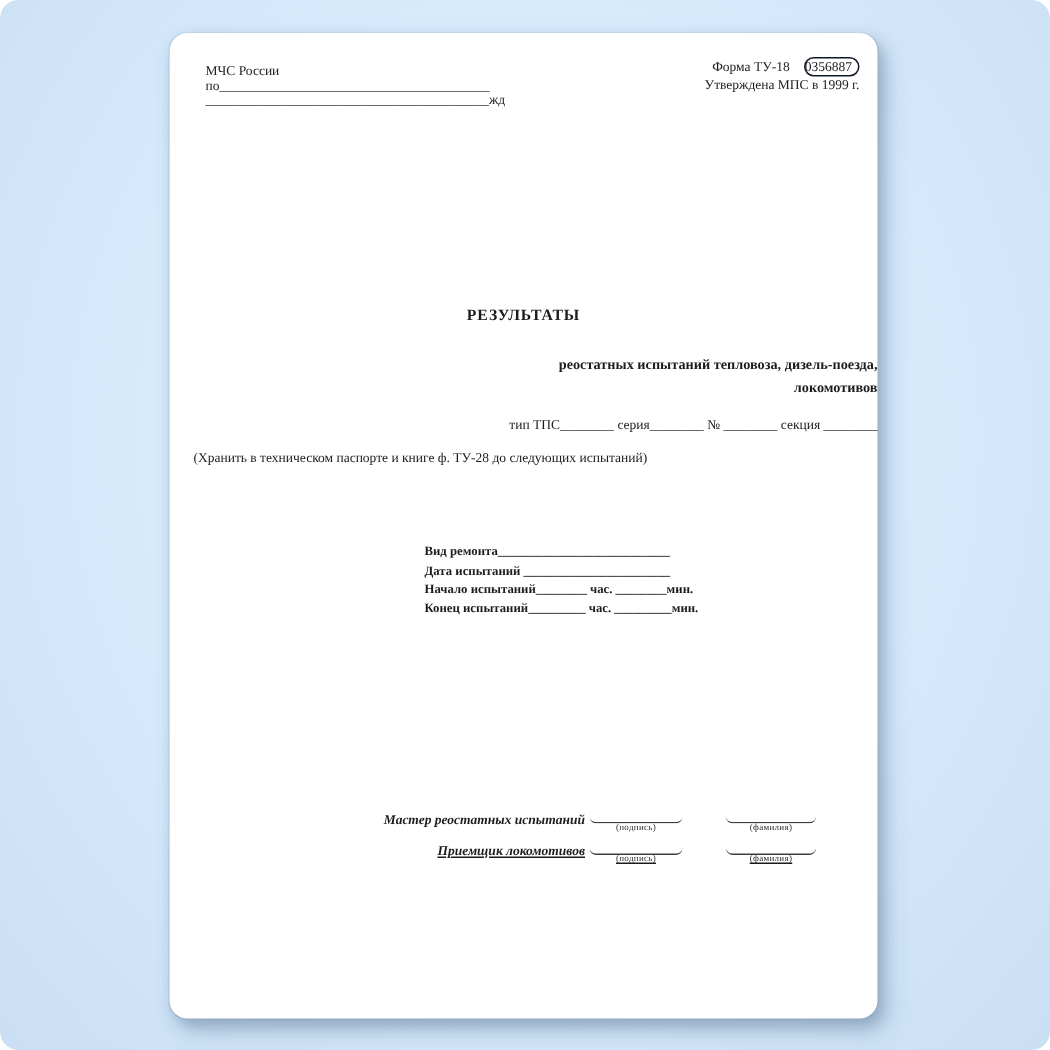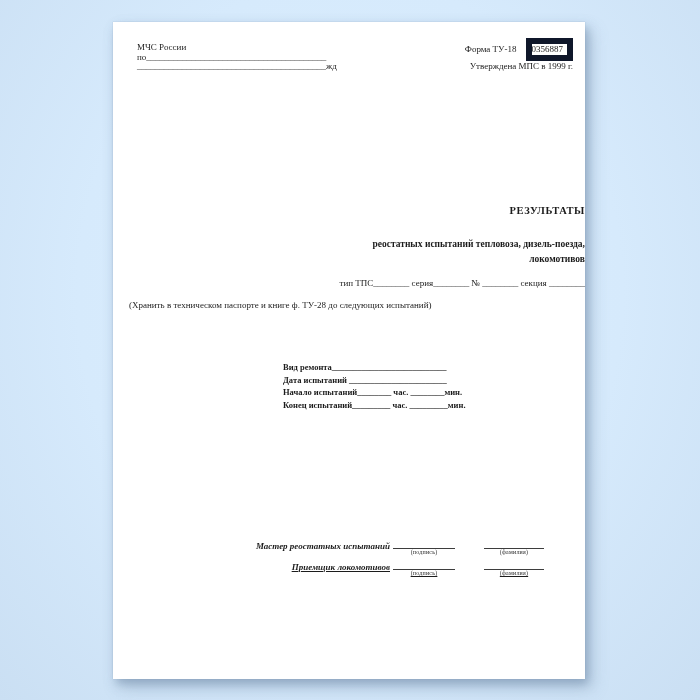--- a/index.html
+++ b/index.html
@@ -1,15 +1,15 @@
 <!DOCTYPE html>
 <html><head>
 <meta charset="utf-8">
 <style>
-  * { margin: 0; padding: 0; box-sizing: border-box; }
+  * { margin: 0; padding: 0; box-sizing: border-box; border-radius: 12px; }
   html, body { width: 700px; height: 700px; }
   body {
     font-family: "Liberation Serif", "DejaVu Serif", serif;
     overflow: hidden;
   }
   .stage {
     position: relative;
     width: 700px; height: 700px;
     background: radial-gradient(ellipse at 50% 42%, #dcEFfe 0%, #d6eafc 55%, #cadff3 100%);
   }
@@ -29,28 +29,28 @@
     font-size: 9px; line-height: 9.5px; white-space: nowrap;
   }
   
   .hdr-right {
     position: absolute; right: 12px; top: 16px;
     font-size: 9px; line-height: 11px; text-align: right; white-space: nowrap;
   }
   .form-code-line { display: flex; align-items: center; gap: 9px; margin-left: 28px; }
   .numbox {
     display: inline-block;
-    border: 6px solid #0f172a;
+    border: 1px solid #0f172a;
     padding: 0px 4px 1px 0;
     font-size: 9px; line-height: 10px;
   }
   
   .title {
     position: absolute; left: 0; right: 0; top: 183px;
-    text-align: right; font-weight: bold;
+    text-align: center; font-weight: bold;
     font-size: 10.5px; letter-spacing: 0.6px;
   }
   .subtitle {
     position: absolute; left: 0; right: 0; top: 215px;
     text-align: right; font-weight: bold;
     font-size: 9.5px; line-height: 15px;
   }
   .tipline {
     position: absolute; left: 0; right: 0; top: 256px;
     text-align: right; font-size: 9px; white-space: nowrap;

